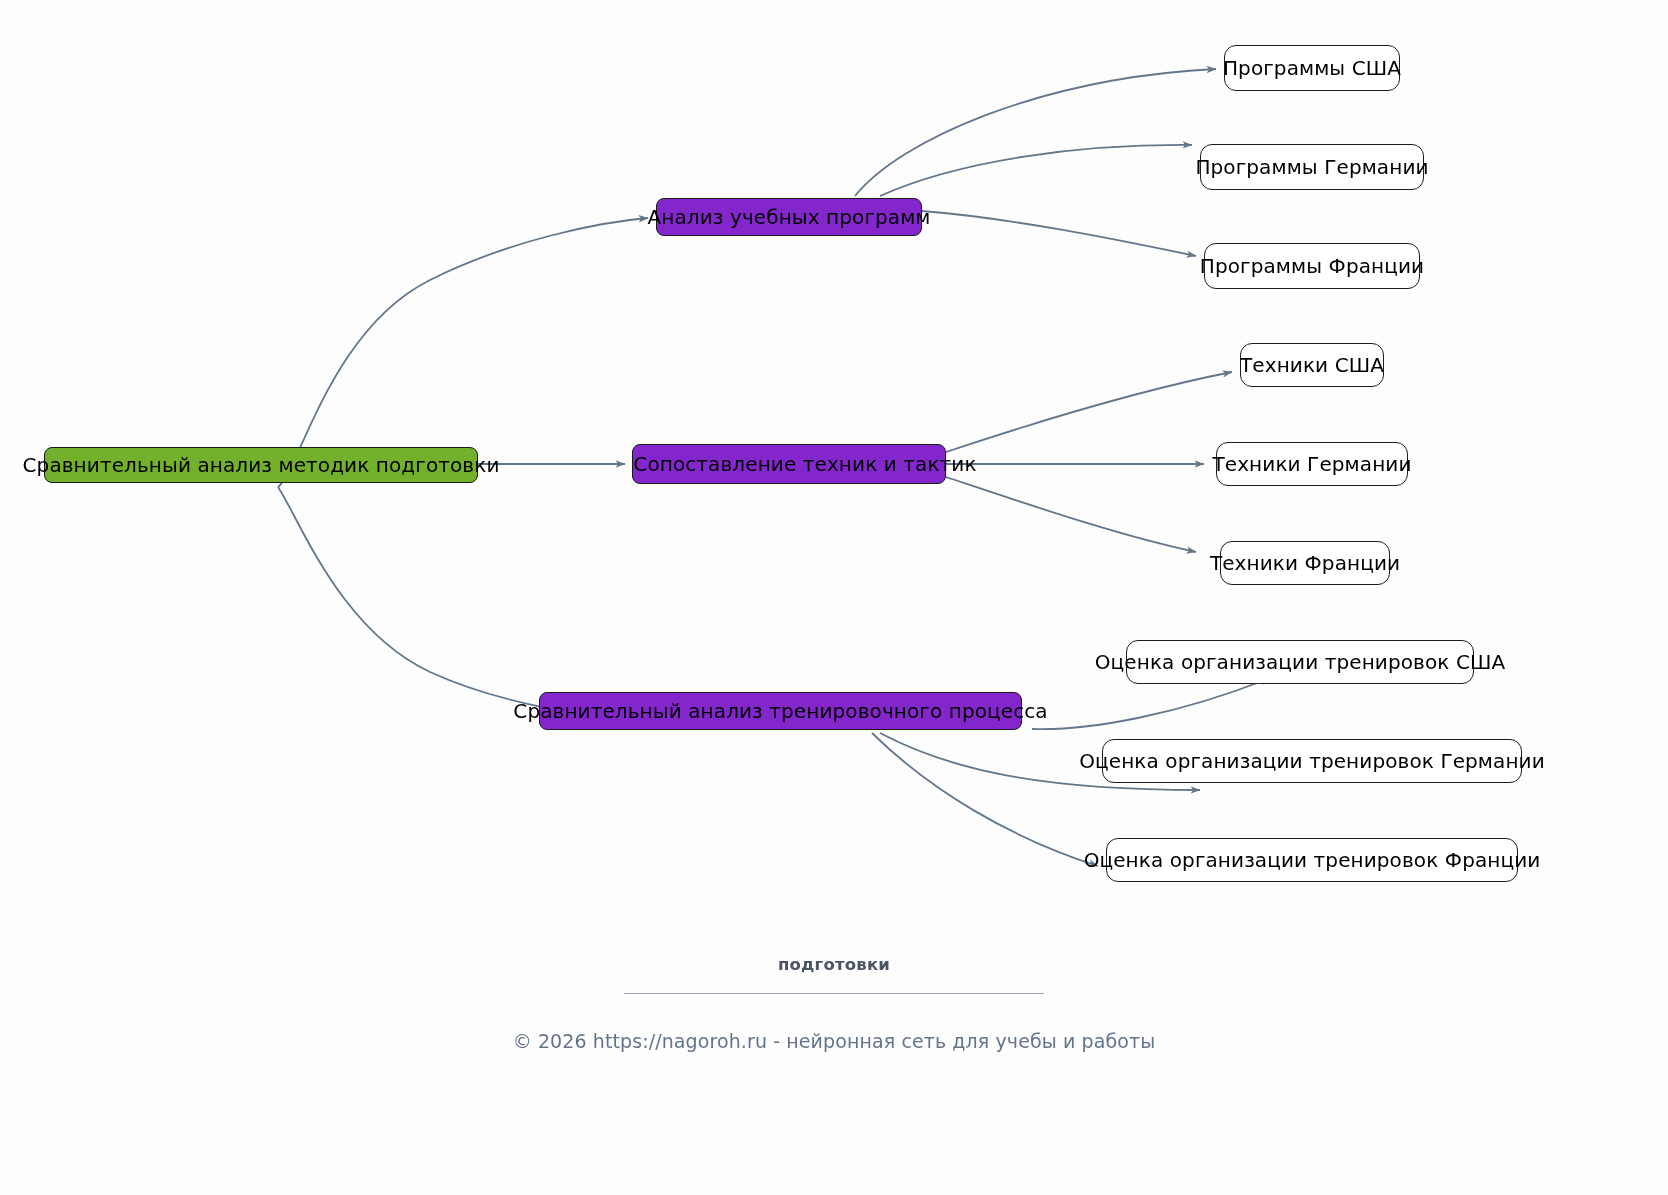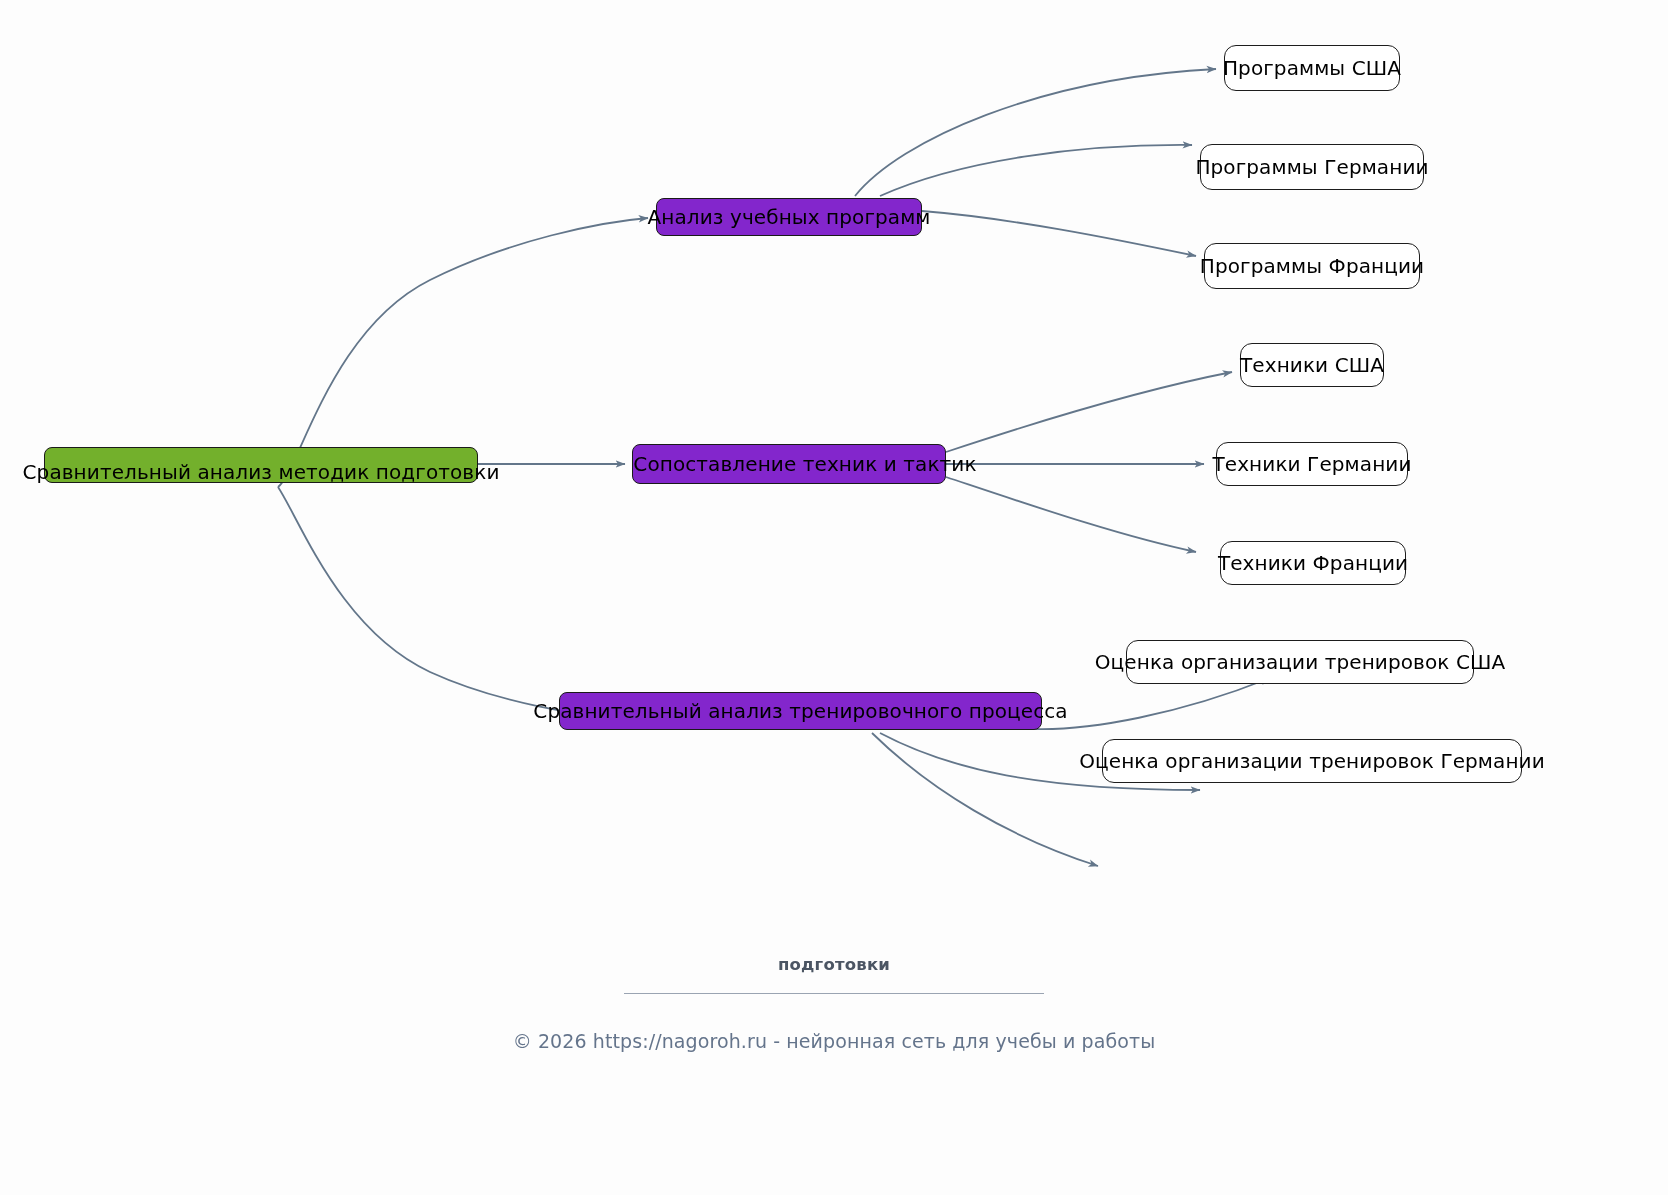--- a/index.html
+++ b/index.html
@@ -37,21 +37,20 @@
     white-space: nowrap;
     border-radius: 8px;
     font-size: 20px;
     line-height: 1;
     color: #000000;
     letter-spacing: 0.1px;
   }
   .node-root {
     background: #73b02c;
     border: 1.6px solid #1a1a1a;
-    align-items: flex-end;
   }
   .node-branch {
     background: #8326cc;
     border: 1.6px solid #1a1a1a;
   }
   .node-leaf {
     background: #ffffff;
     border: 1.8px solid #1d1d1d;
     border-radius: 12px;
   }
@@ -140,33 +139,36 @@
   <div class="node node-branch" style="left:632px; top:444px; width:314px; height:40px;padding-left:32px;">
     <span>Сопоставление техник и тактик</span>
   </div>
 
   <div class="node node-leaf" style="left:1240px; top:343px; width:144px; height:44px;">
     <span>Техники США</span>
   </div>
   <div class="node node-leaf" style="left:1216px; top:442px; width:192px; height:44px;">
     <span>Техники Германии</span>
   </div>
-  <div class="node node-leaf" style="left:1220px; top:541px; width:186px; height:44px;">
+  <div class="node node-leaf" style="left:1220px; top:541px; width:170px; height:44px;">
     <span>Техники Франции</span>
   </div>
 
-  <div class="node node-branch" style="left:559px; top:692px; width:483px; height:38px;">
+  <div class="node node-branch" style="left:539px; top:692px; width:483px; height:38px;">
     <span>Сравнительный анализ тренировочного процесса</span>
   </div>
 
   <div class="node node-leaf" style="left:1126px; top:640px; width:348px; height:44px;">
     <span>Оценка организации тренировок США</span>
   </div>
   <div class="node node-leaf" style="left:1102px; top:739px; width:420px; height:44px;">
     <span>Оценка организации тренировок Германии</span>
+  </div>
+  <div class="node node-leaf" style="left:1106px; top:838px; width:412px; height:44px;">
+    <span>Оценка организации тренировок Франции</span>
   </div>
 
   <div class="caption-wrap">
     <div class="caption-title">
       <div>подготовки</div>
     </div>
     <div class="caption-divider"></div>
     <div class="caption-credit">© 2026 https://nagoroh.ru - нейронная сеть для учебы и работы</div>
   </div>
 

